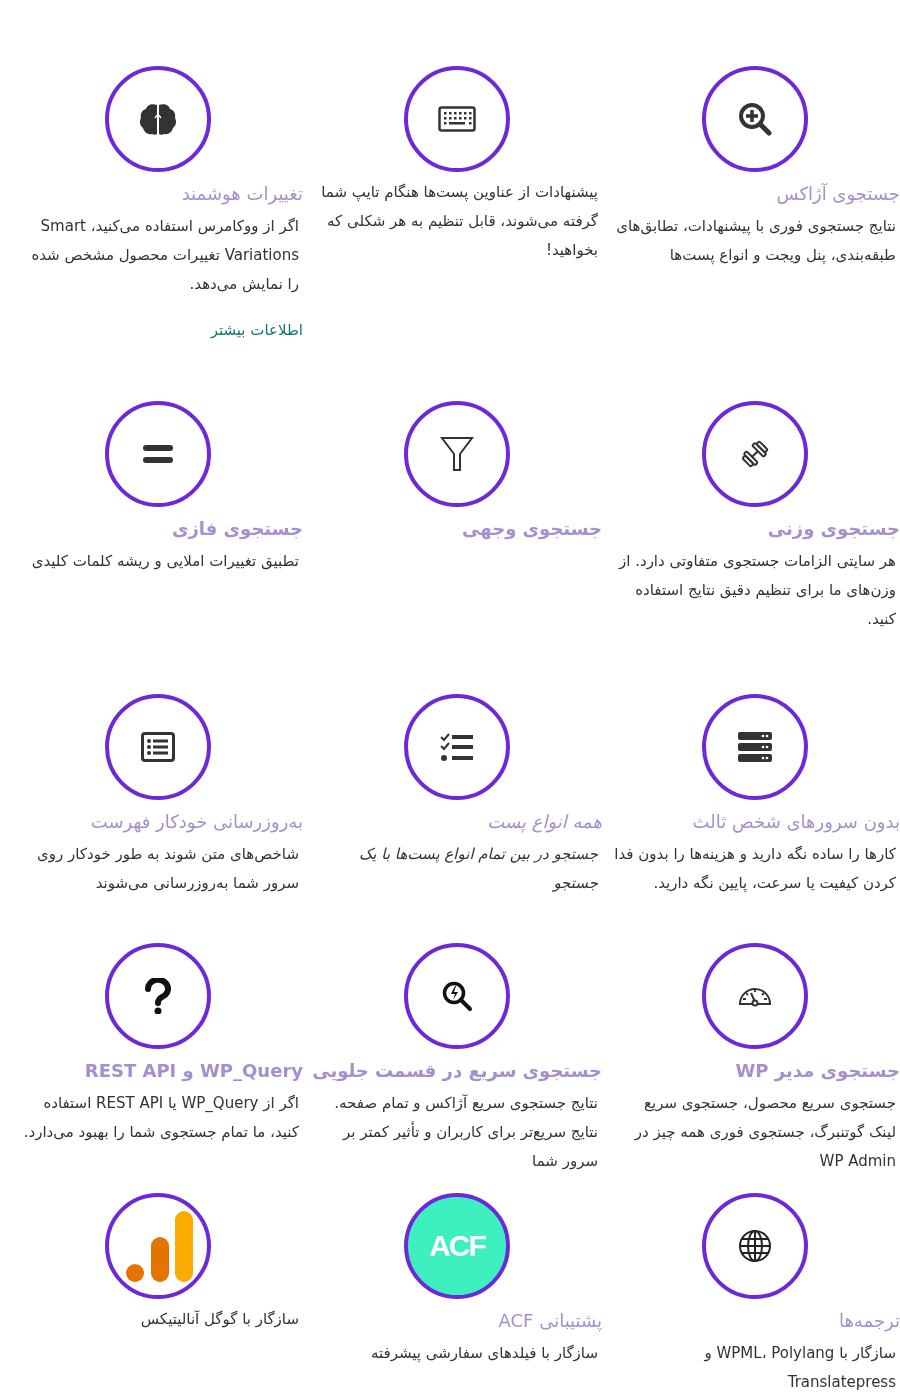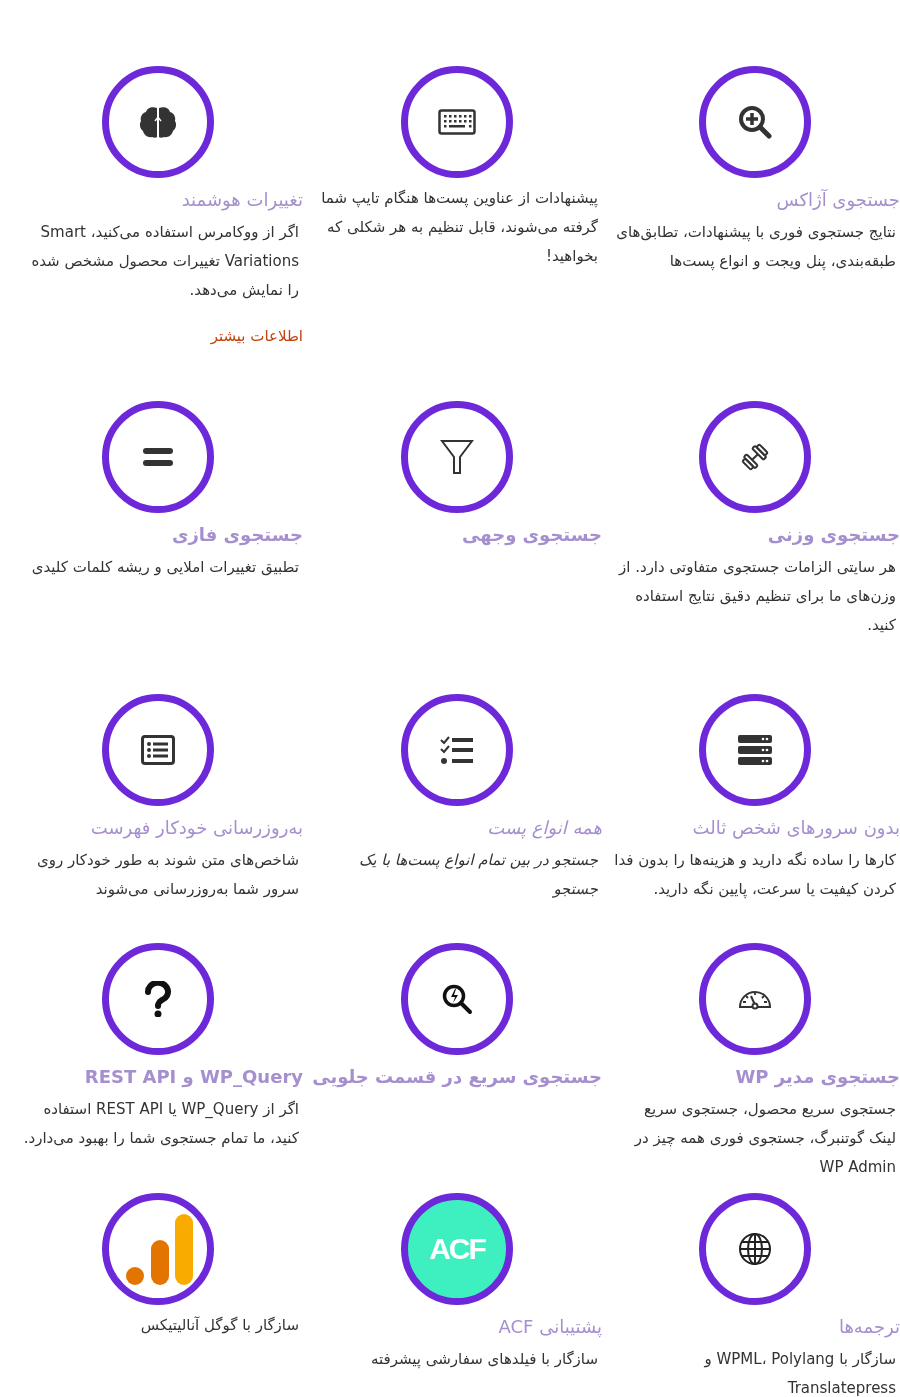--- a/index.html
+++ b/index.html
@@ -7,36 +7,36 @@
     width: 900px; height: 1397px; overflow: hidden; position: relative;
     font-family: "DejaVu Sans", "Liberation Sans", sans-serif;
     color: #333333;
   }
   .feature {
     position: absolute; width: 290px; text-align: right;
     direction: rtl;
   }
   .circle {
     width: 98px; height: 98px; border-radius: 50%;
-    border: 7px solid #6d28d9; margin: 0 auto;
+    border: 4px solid #6d28d9; margin: 0 auto;
     display: flex; align-items: center; justify-content: center;
     background: #fff;
   }
   .circle.acf { background: #3ef0bf; }
   .circle svg { display: block; }
   .title {
     font-size: 18px; line-height: 24px; color: #a58fcf; margin-top: 10px;
   }
   .title.bold { font-weight: bold; }
   .desc {
     font-size: 15px; line-height: 29px; color: #333; margin-top: 6px;
     padding: 0 4px;
   }
   .more {
-    display: inline-block; margin-top: 22px; font-size: 15px; color: #c2410c;
+    display: inline-block; margin-top: 22px; font-size: 15px; color: #0f766e;
     text-decoration: none; cursor: pointer;
   }
 </style>
 </head>
 <body>
 
 <div class="feature" style="left:610px; top:66px;">
   <div class="circle">
     <svg width="36" height="36" viewBox="0 0 36 36">
         <circle cx="15" cy="15" r="11" fill="none" stroke="#333" stroke-width="4"></circle>
@@ -192,20 +192,21 @@
 
 <div class="feature" style="left:312px; top:943px;">
   <div class="circle">
     <svg width="32" height="32" viewBox="0 0 32 32">
         <circle cx="13" cy="13" r="9.5" fill="none" stroke="#111" stroke-width="3.5"></circle>
         <path d="M14 6l-4 8h4l-2 6 5-8h-4l2-6Z" fill="#111"></path>
         <path d="M20 20l9 9" stroke="#111" stroke-width="4" stroke-linecap="round"></path>
       </svg>
   </div>
   <div class="title bold">جستجوی سریع در قسمت جلویی</div>
+  <div class="desc">نتایج جستجوی سریع آژاکس و تمام صفحه. نتایج سریع‌تر برای کاربران و تأثیر کمتر بر سرور شما</div>
 </div>
 
 <div class="feature" style="left:13px; top:943px;">
   <div class="circle">
     <svg width="28" height="36" viewBox="0 0 28 36">
         <path d="M4 11A10 9 0 1 1 18 19C15 21 14 22 14 25" fill="none" stroke="#111" stroke-width="6" stroke-linecap="round"></path>
         <circle cx="14" cy="33" r="3.5" fill="#111"></circle>
       </svg>
   </div>
   <div class="title bold" style="direction:rtl;">WP_Query و REST API</div>

